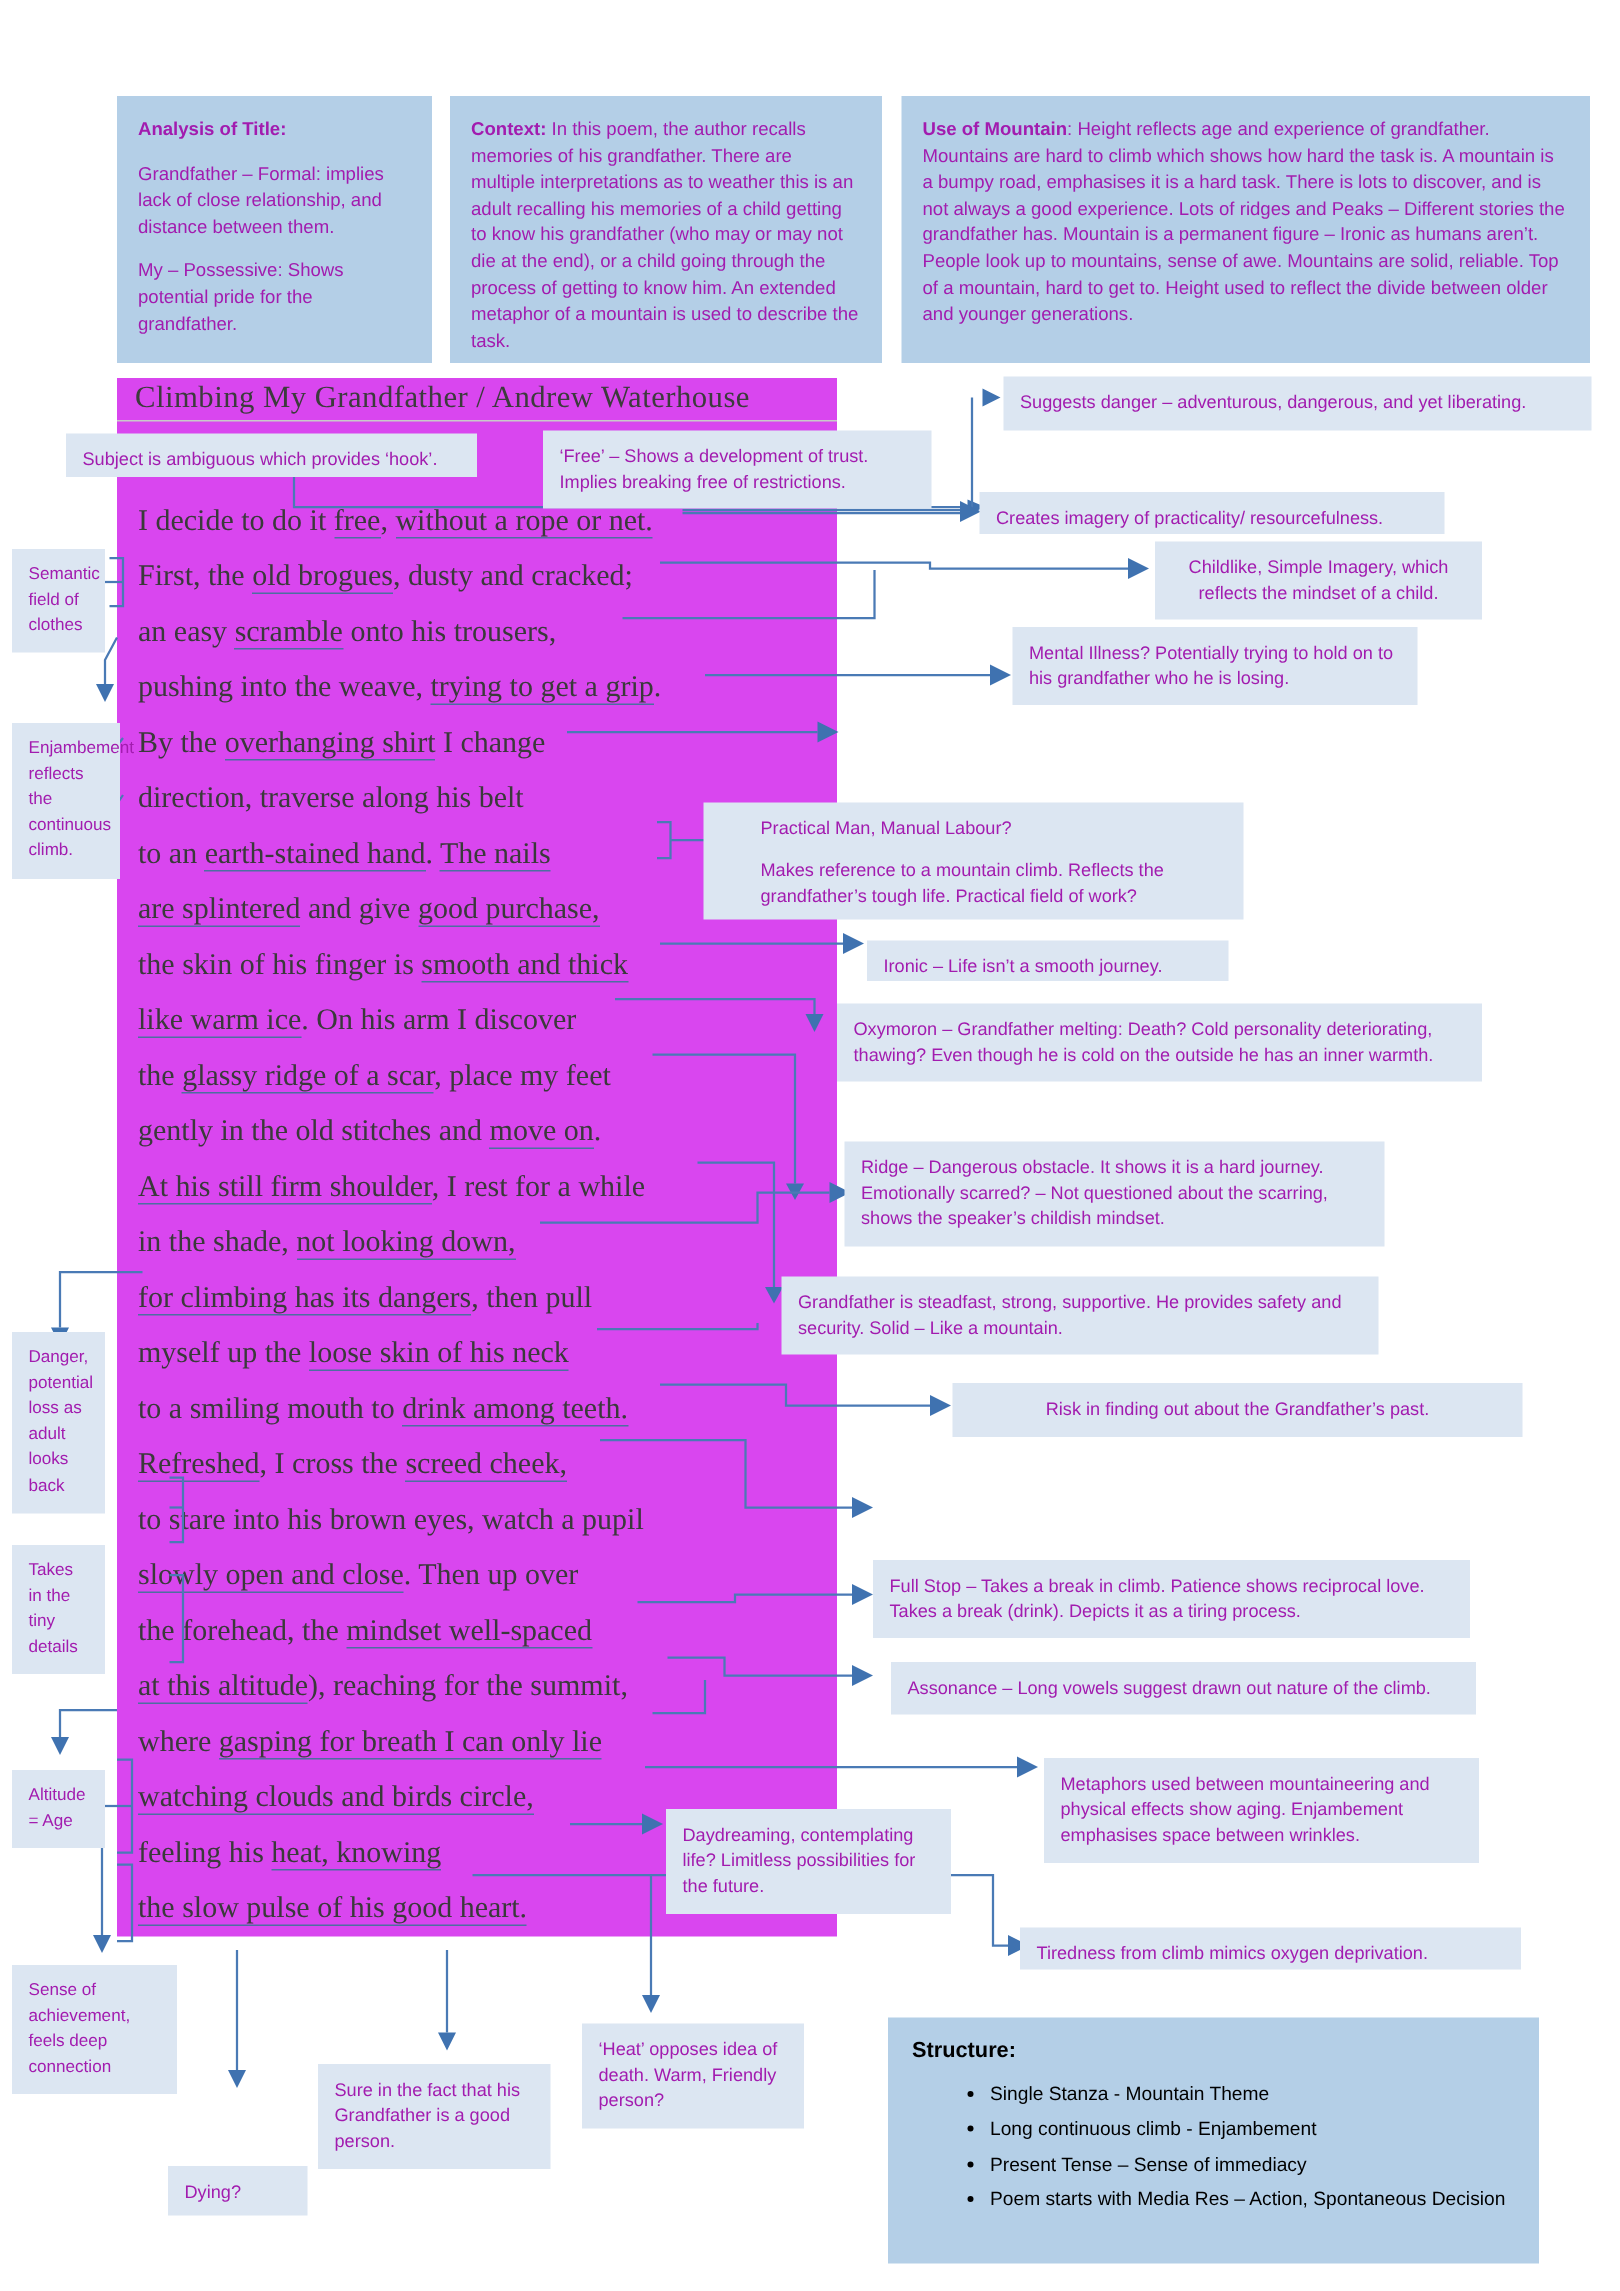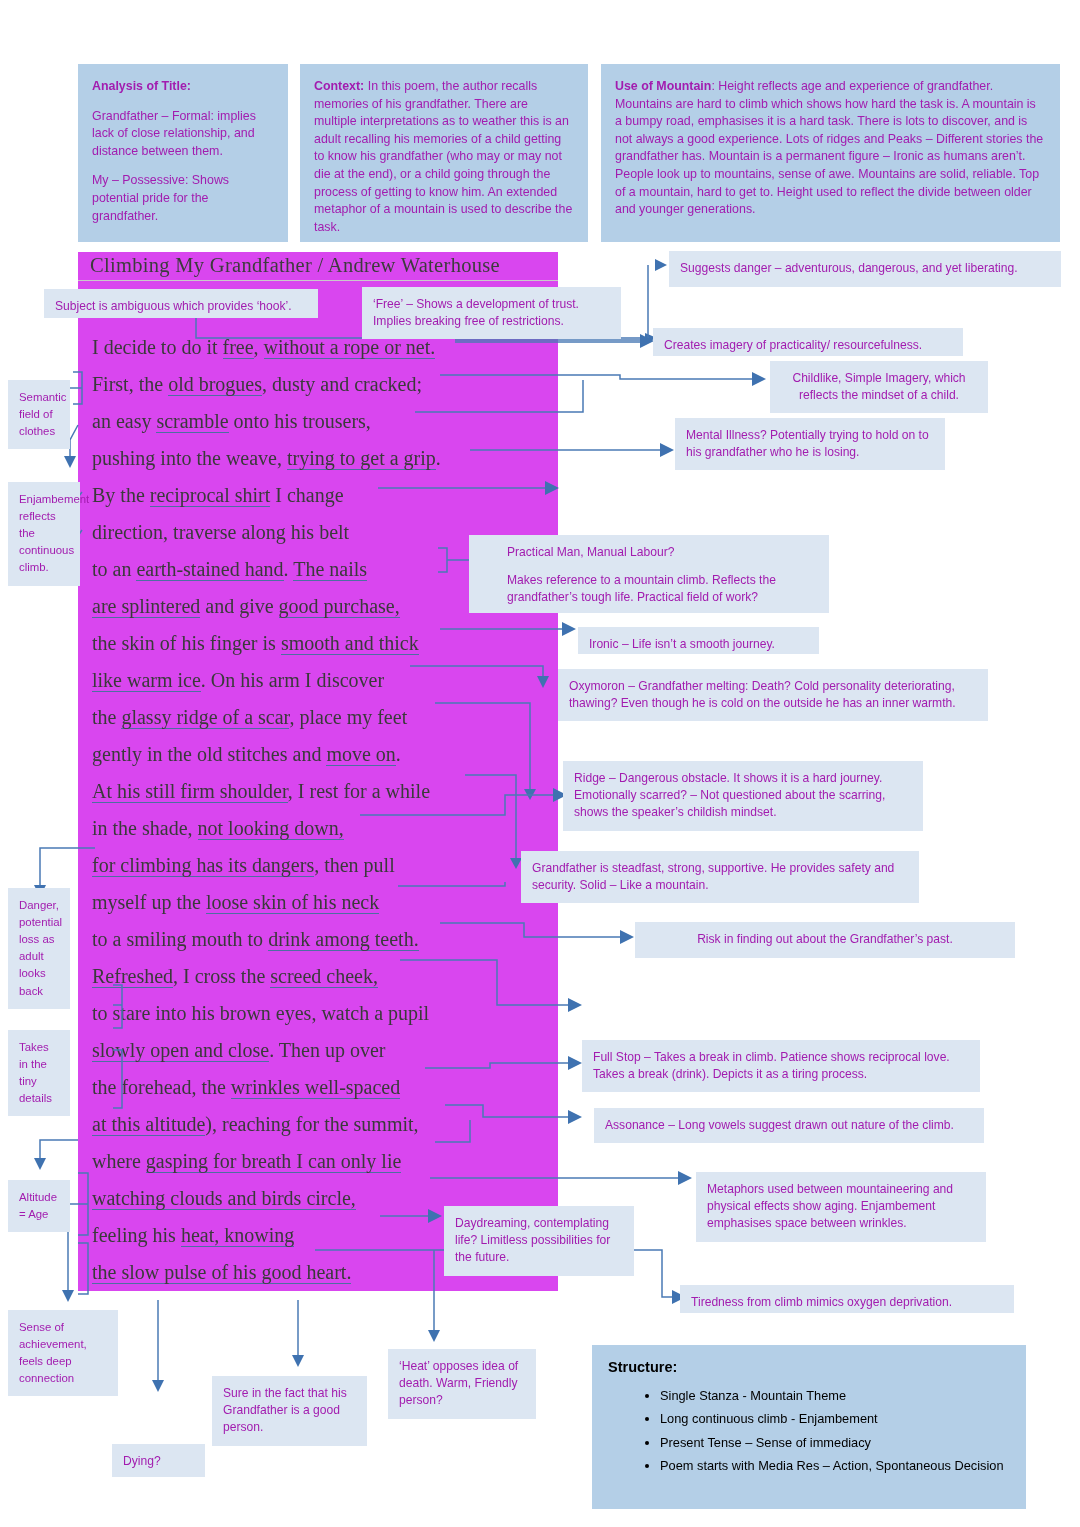--- a/index.html
+++ b/index.html
@@ -106,37 +106,37 @@
     <span style="font-weight:bold;">Use of Mountain</span><span>: Height reflects age and experience of grandfather. Mountains are hard to climb which shows how hard the task is. A mountain is a bumpy road, emphasises it is a hard task. There is lots to discover, and is not always a good experience. Lots of ridges and Peaks – Different stories the grandfather has. Mountain is a permanent figure – Ironic as humans aren’t. People look up to mountains, sense of awe. Mountains are solid, reliable. Top of a mountain, hard to get to. Height used to reflect the divide between older and younger generations.</span>
   </div>
 
   <div id="poem">
     <div class="ptitle">Climbing My Grandfather / Andrew Waterhouse</div>
     <div class="spacer"></div>
     <div class="pline">I decide to do it <u>free</u>, <u>without a rope or net.</u></div>
     <div class="pline">First, the <u>old brogues</u>, dusty and cracked;</div>
     <div class="pline">an easy <u>scramble</u> onto his trousers,</div>
     <div class="pline">pushing into the weave, <u>trying to get a grip</u>.</div>
-    <div class="pline">By the <u>reciprocal shirt</u> I change</div>
+    <div class="pline">By the <u>overhanging shirt</u> I change</div>
     <div class="pline">direction, traverse along his belt</div>
     <div class="pline">to an <u>earth-stained hand</u>. <u>The nails</u></div>
     <div class="pline"><u>are splintered</u> and give <u>good purchase,</u></div>
     <div class="pline">the skin of his finger is <u>smooth and thick</u></div>
     <div class="pline"><u>like warm ice</u>. On his arm I discover</div>
     <div class="pline">the <u>glassy ridge of a scar</u>, place my feet</div>
     <div class="pline">gently in the old stitches and <u>move on</u>.</div>
     <div class="pline"><u>At his still firm shoulder</u>, I rest for a while</div>
     <div class="pline">in the shade, <u>not looking down,</u></div>
     <div class="pline"><u>for climbing has its dangers</u>, then pull</div>
     <div class="pline">myself up the <u>loose skin of his neck</u></div>
     <div class="pline">to a smiling mouth to <u>drink among teeth.</u></div>
     <div class="pline"><u>Refreshed</u>, I cross the <u>screed cheek,</u></div>
     <div class="pline">to stare into his brown eyes, watch a pupil</div>
     <div class="pline"><u>slowly open and close</u>. Then up over</div>
-    <div class="pline">the forehead, the <u>wrinkles well-spaced</u></div>
+    <div class="pline">the forehead, the <u>mindset well-spaced</u></div>
     <div class="pline"><u>at this altitude</u>), reaching for the summit,</div>
     <div class="pline">where <u>gasping for breath I can only lie</u></div>
     <div class="pline"><u>watching clouds and birds circle,</u></div>
     <div class="pline">feeling his <u>heat, knowing</u></div>
     <div class="pline"><u>the slow pulse of his good heart.</u></div>
   </div>
 
   <svg id="wires">
 
     <path d="M196,318 L196,338 L645,338"></path>
@@ -228,21 +228,21 @@
     <polygon points="62,1290 74,1290 68,1302"></polygon>
 
     <path d="M158,1300 L158,1380"></path>
     <polygon points="152,1380 164,1380 158,1392"></polygon>
     <path d="M298,1300 L298,1355"></path>
     <polygon points="292,1355 304,1355 298,1367"></polygon>
     <path d="M434,1250 L434,1330"></path>
     <polygon points="428,1330 440,1330 434,1342"></polygon>
   </svg>
 
-  <div class="box ann small" style="left:8px;top:380px;width:62px;">
+  <div class="box ann small" style="left:8px;top:366px;width:62px;">
     <span>Semantic field of clothes</span>
   </div>
   <div class="box ann small" style="left:8px;top:482px;width:72px;">
     <span>Enjambement reflects the continuous climb.</span>
   </div>
   <div class="box ann small" style="left:8px;top:888px;width:62px;">
     <span>Danger, potential loss as adult looks back</span>
   </div>
   <div class="box ann small" style="left:8px;top:1030px;width:62px;">
     <span>Takes in the tiny details</span>

